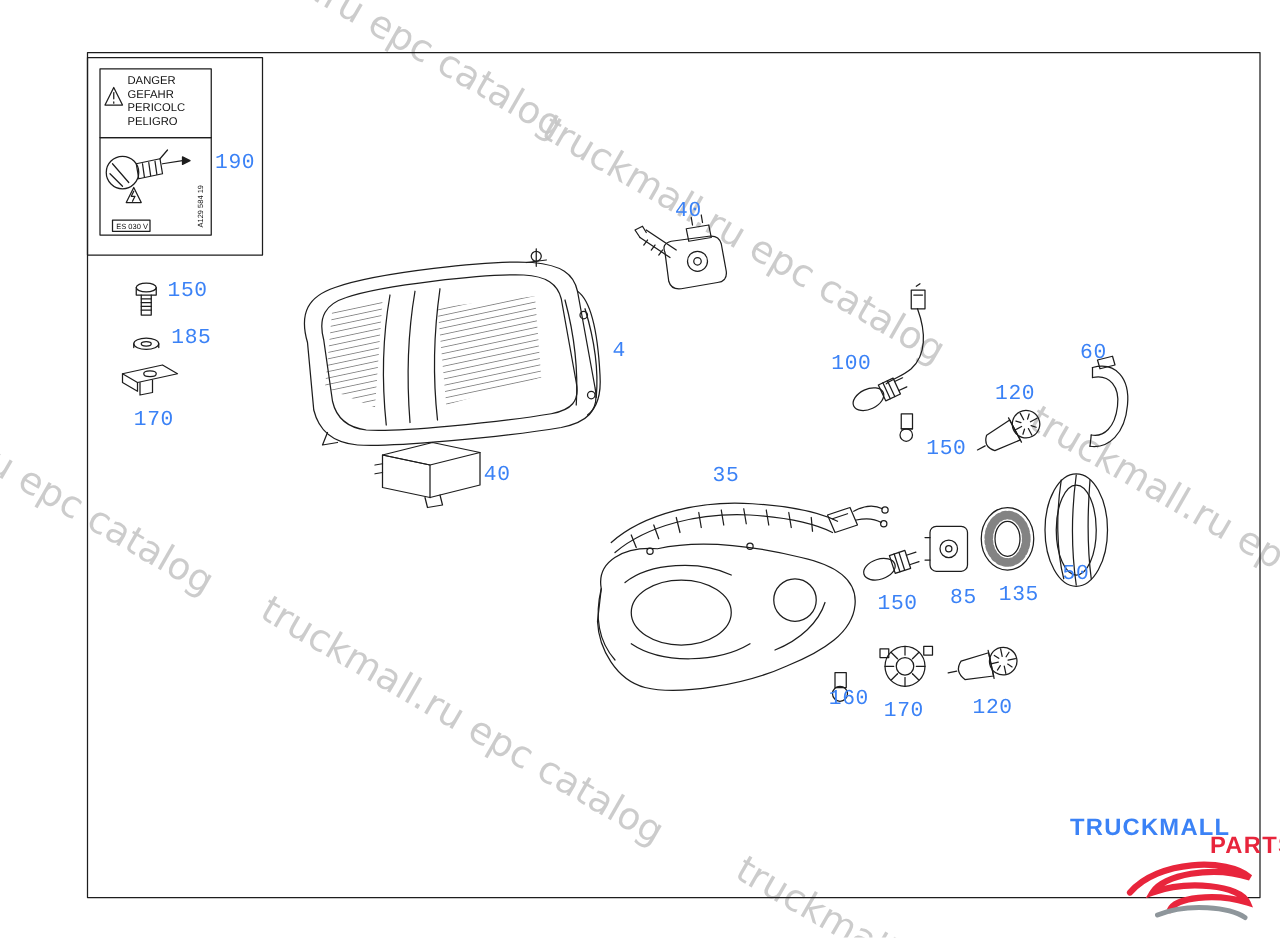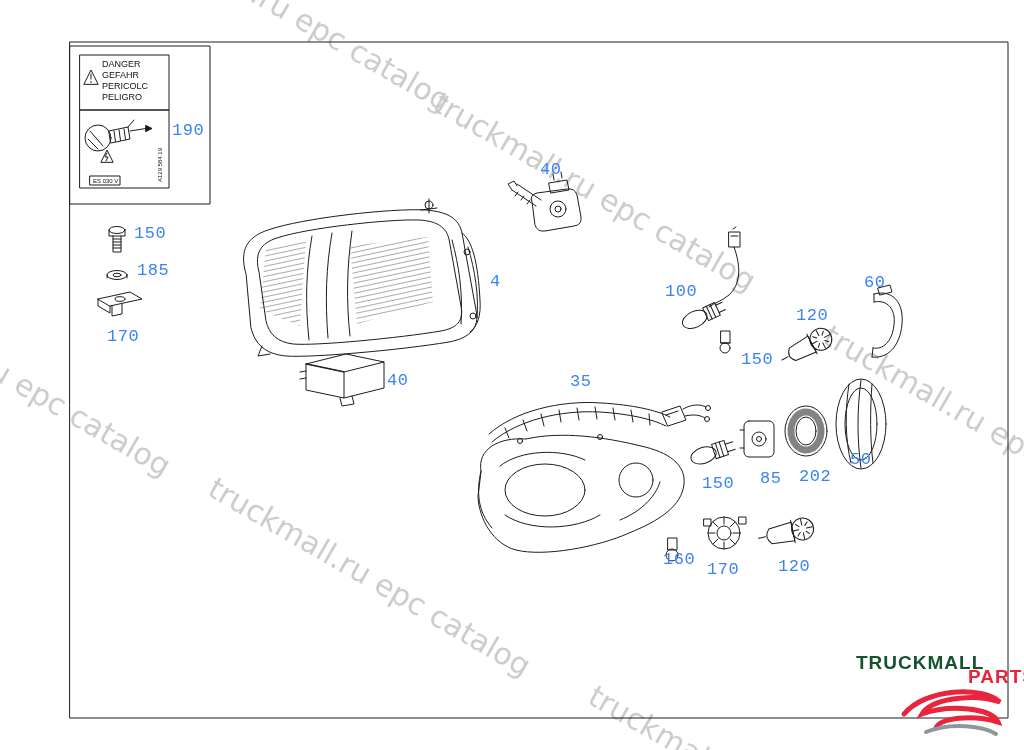--- a/index.html
+++ b/index.html
@@ -16,21 +16,21 @@
   #art-svg{position:absolute;left:0;top:0;z-index:1;}
   .label-layer{position:absolute;inset:0;z-index:2;pointer-events:none;}
   .part-label{
     position:absolute;font-family:Liberation Mono, monospace;
     font-size:17px;color:#3b82f6;letter-spacing:.5px;
   }
   .brand{position:absolute;z-index:3;}
   .brand-name{
     position:absolute;left:856px;top:652px;
     font-family:"Liberation Sans", sans-serif;font-weight:bold;
-    font-size:19px;letter-spacing:1px;color:#14532d;
+    font-size:19px;letter-spacing:1px;color:#3b82f6;
   }
   .brand-suffix{
     position:absolute;left:968px;top:666px;
     font-family:"Liberation Sans", sans-serif;font-weight:bold;
     font-size:19px;letter-spacing:1px;color:#e8253c;
   }
   .swirl{position:absolute;left:896px;top:680px;}
 </style>
 </head>
 <body>
@@ -301,21 +301,21 @@
   <span class="part-label" style="left:490px;top:272px">4</span>
   <span class="part-label" style="left:540px;top:160px">40</span>
   <span class="part-label" style="left:387px;top:371px">40</span>
   <span class="part-label" style="left:665px;top:282px">100</span>
   <span class="part-label" style="left:741px;top:350px">150</span>
   <span class="part-label" style="left:796px;top:306px">120</span>
   <span class="part-label" style="left:864px;top:273px">60</span>
   <span class="part-label" style="left:570px;top:372px">35</span>
   <span class="part-label" style="left:702px;top:474px">150</span>
   <span class="part-label" style="left:760px;top:469px">85</span>
-  <span class="part-label" style="left:799px;top:467px">202</span>
+  <span class="part-label" style="left:799px;top:467px">135</span>
   <span class="part-label" style="left:850px;top:450px">50</span>
   <span class="part-label" style="left:663px;top:550px">160</span>
   <span class="part-label" style="left:707px;top:560px">170</span>
   <span class="part-label" style="left:778px;top:557px">120</span>
 </div>
 
 <div class="brand">
   <span class="brand-name">TRUCKMALL</span>
   <span class="brand-suffix">PARTS</span>
   <svg class="swirl" width="124" height="60" viewBox="0 0 124 60">

